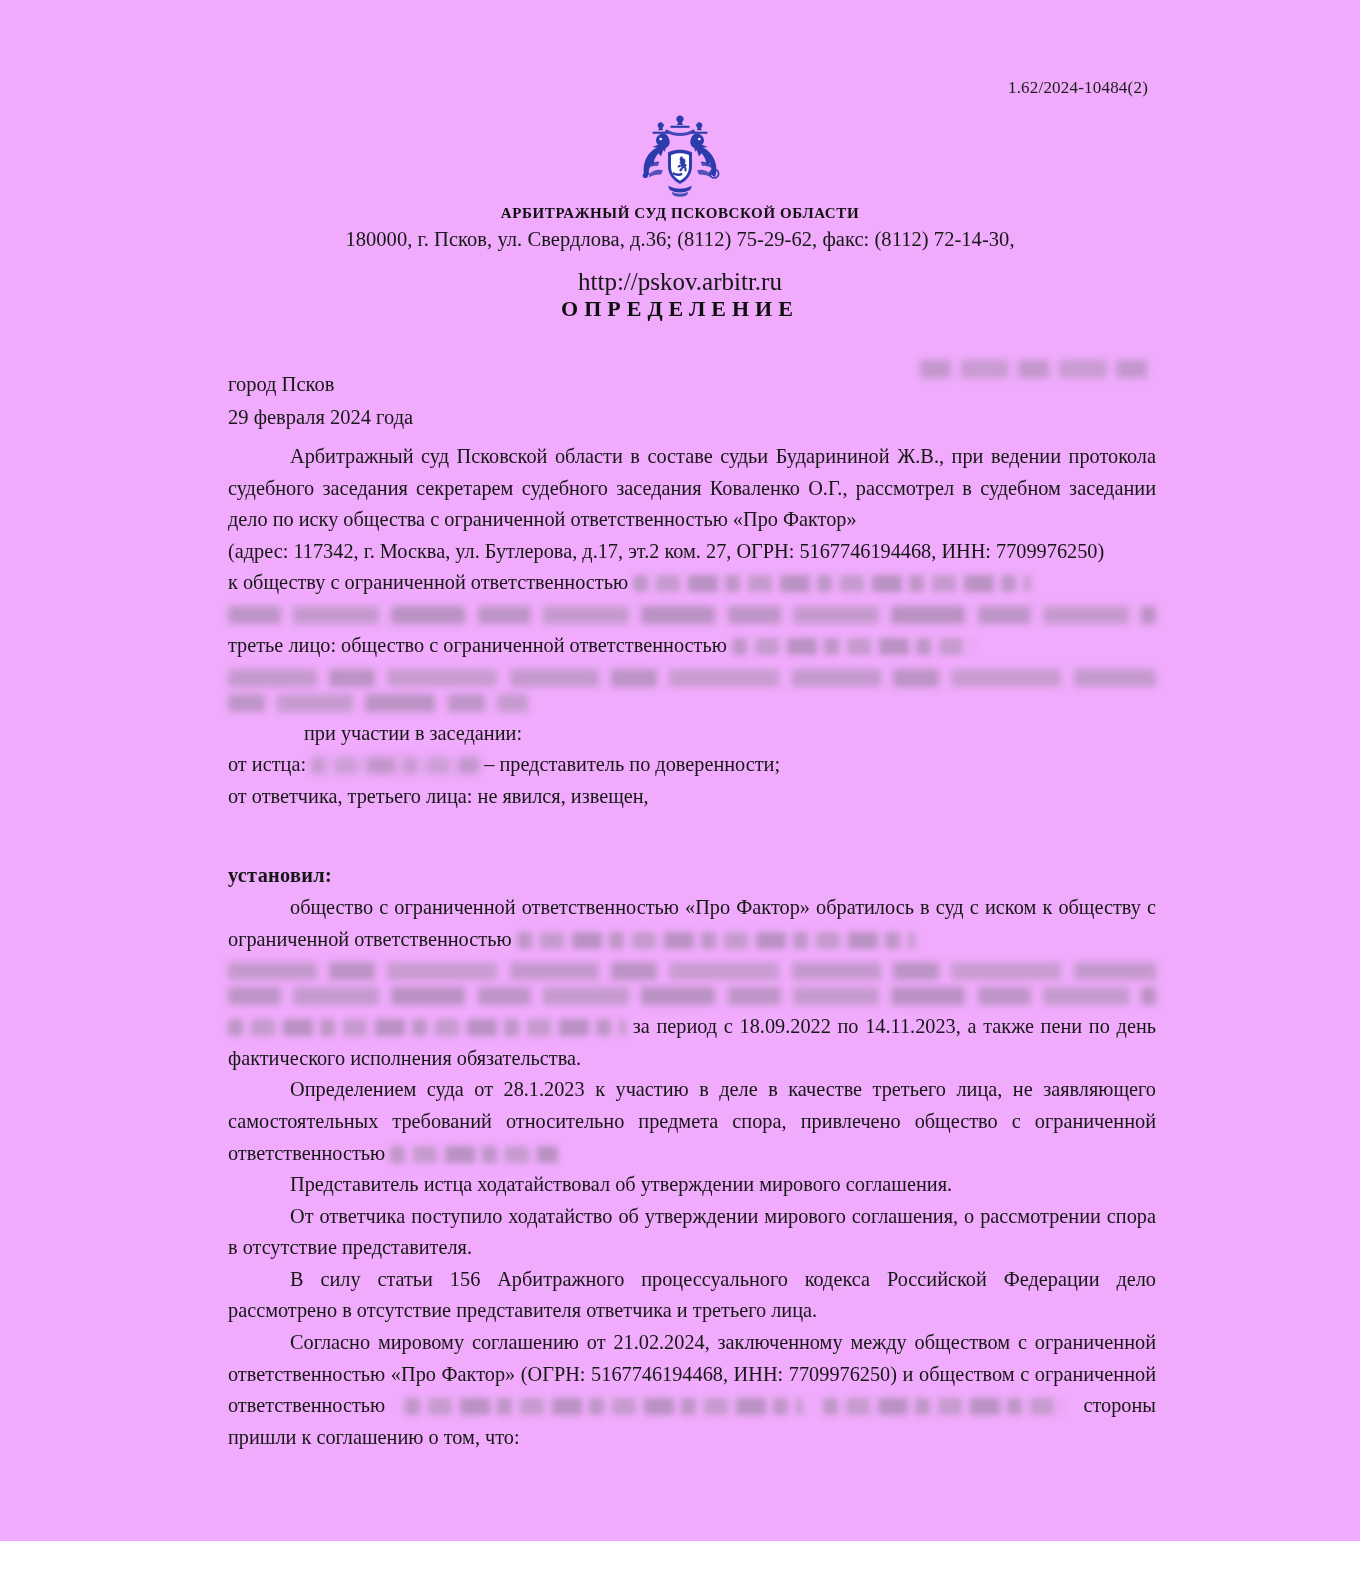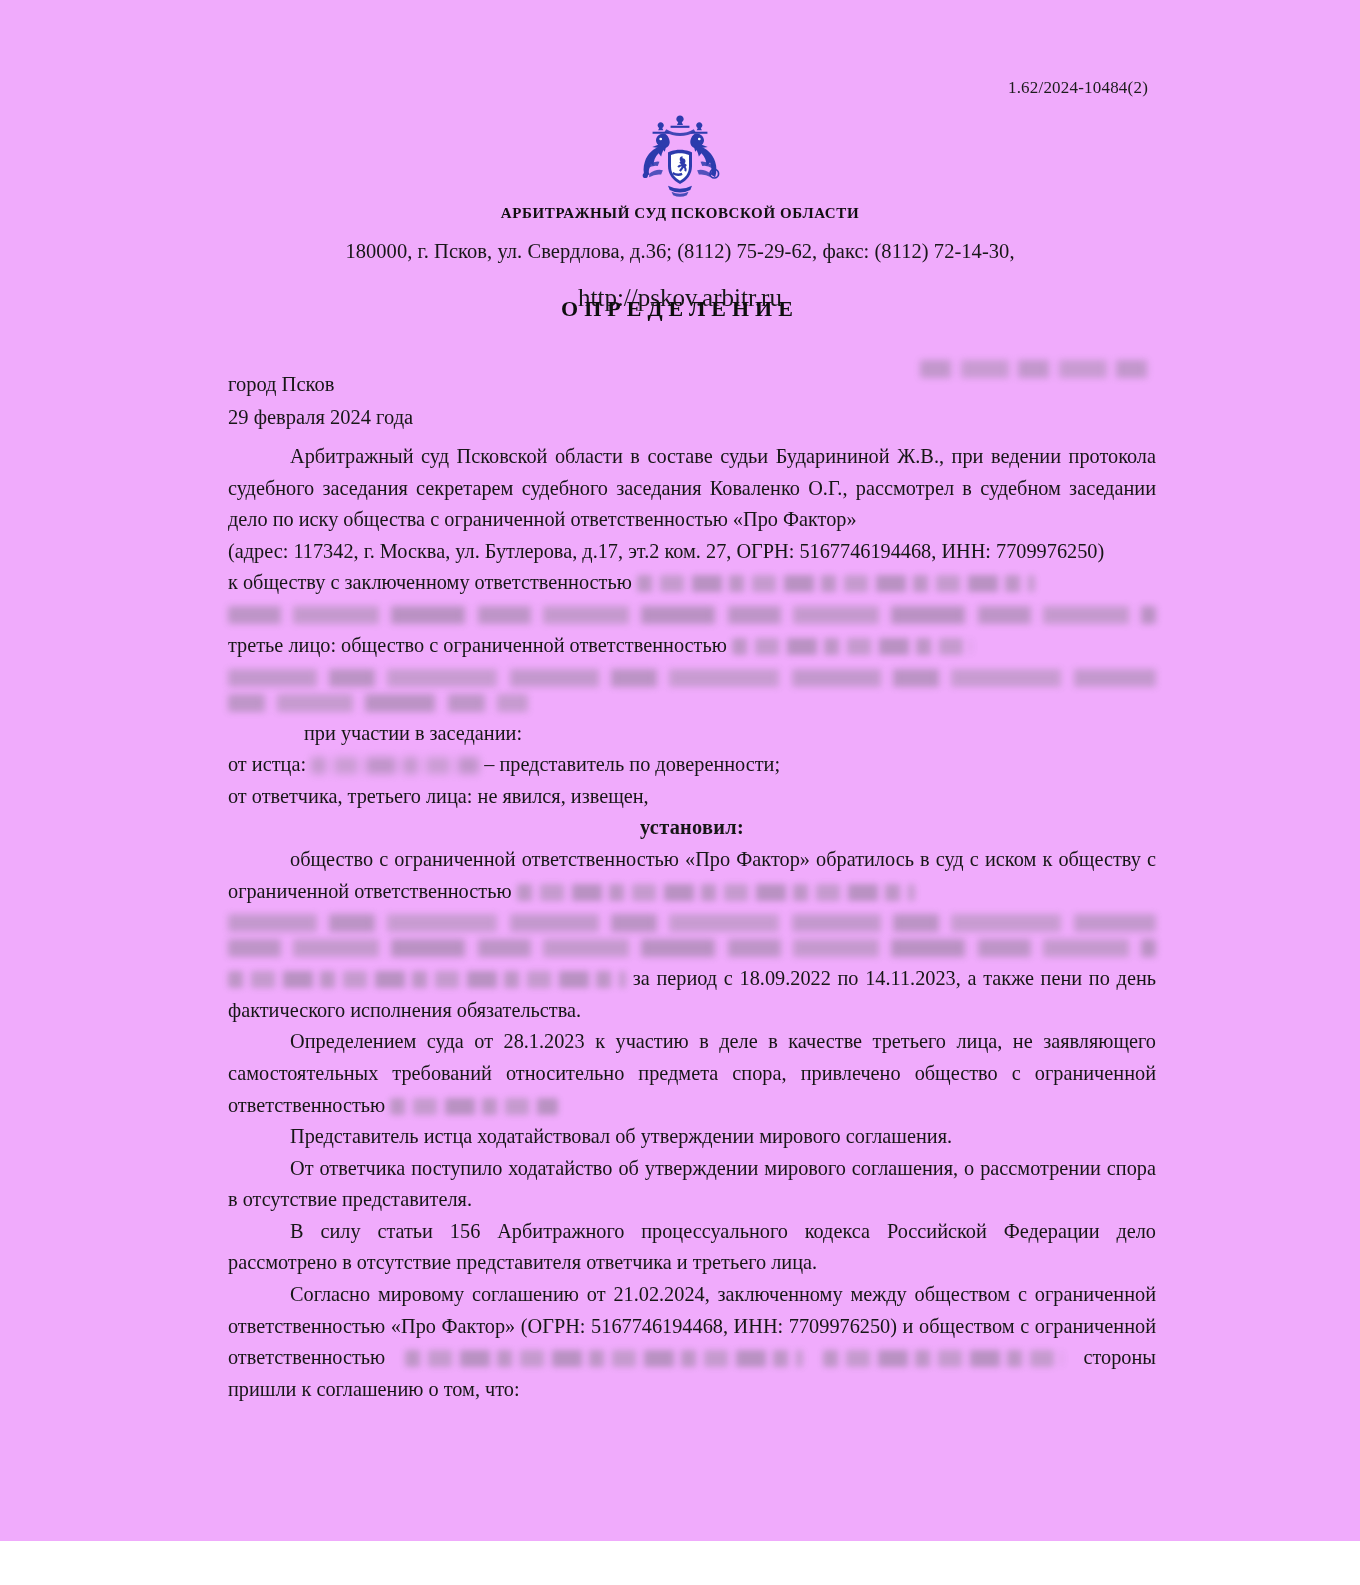--- a/index.html
+++ b/index.html
@@ -61,21 +61,21 @@
   .court-name {
     font-size: 15px;
     font-weight: bold;
     letter-spacing: 0.6px;
     margin: 0 0 4px 0;
     color: #101010;
   }
   .court-address {
     font-size: 20.5px;
     line-height: 1.33;
-    margin: 16px;
+    margin: 4px;
     color: #171717;
     letter-spacing: 0.05px;
   }
   .court-url {
     font-size: 25px;
     line-height: 1.33;
     margin: 12px;
     color: #171717;
   }
 
@@ -120,24 +120,25 @@
     text-justify: inter-word;
     color: #161616;
   }
   .body-text p {
     margin: 0;
   }
   .body-text p.indent {
     text-indent: 62px;
   }
   .body-text p.center-bold {
-    text-align: center;
+    text-align: left;
     font-weight: bold;
     text-indent: 0;
     letter-spacing: 0.3px;
+    margin-top: 48px;
   }
   .body-text p.tab-line {
     text-indent: 76px;
   }
 
   
   .redact {
     display: inline-block;
     vertical-align: baseline;
     position: relative;
@@ -298,21 +299,21 @@
     <div class="redact-standalone"></div>
   </div>
 
   <div class="body-text">
 
     <p class="indent">Арбитражный суд Псковской области в составе судьи Бударининой Ж.В., при ведении протокола судебного заседания секретарем судебного заседания Коваленко О.Г., рассмотрел в судебном заседании дело по иску общества с ограниченной ответственностью «Про Фактор»</p>
 
     <p>(адрес: 117342, г. Москва, ул. Бутлерова, д.17, эт.2 ком. 27, ОГРН: 5167746194468, ИНН: 7709976250)</p>
 
     <p>
-      <span>к обществу с заключенному ответственностью</span>
+      <span>к обществу с ограниченной ответственностью</span>
       <span class="redact w-xxl"></span>
       <span class="redact-line rl-1"></span>
     </p>
 
     <p>
       <span>третье лицо: общество с ограниченной ответственностью</span>
       <span class="redact w-lg"></span>
       <span class="redact-line rl-2"></span>
       <span class="redact-line rl-3 rl-short"></span>
     </p>

